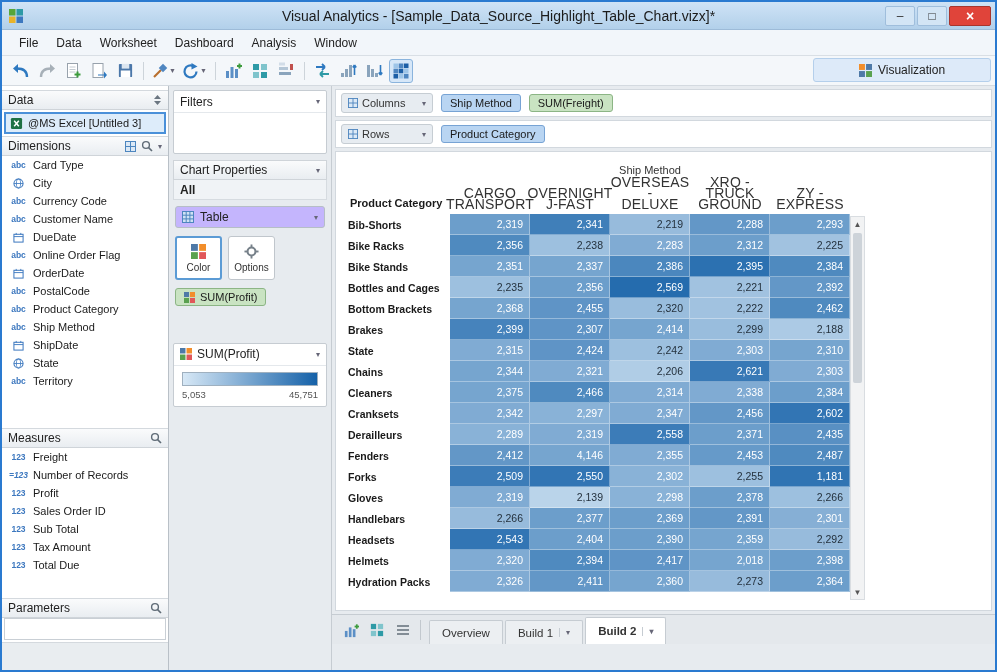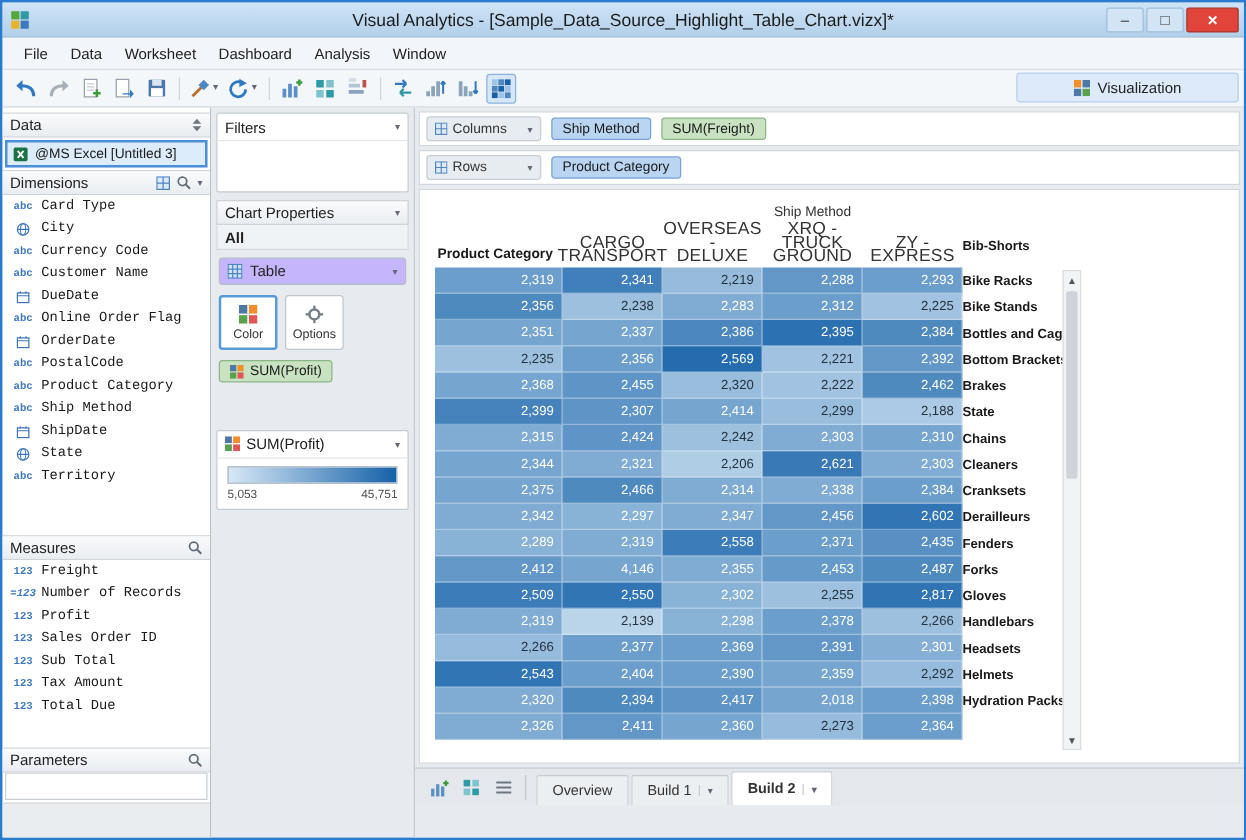--- a/index.html
+++ b/index.html
@@ -27,21 +27,21 @@
     display:flex;align-items:center;justify-content:center;gap:6px;font-size:12px;color:#222;}
   
   .body-row{display:flex;height:584px;}
   
   .left-panel{width:167px;background:#fff;border-right:1px solid #b9c0c7;display:flex;flex-direction:column;padding-top:4px;}
   .section-header{height:20px;flex:none;background:linear-gradient(#fafbfc,#e9edf1);border-top:1px solid #d4d9de;border-bottom:1px solid #cfd4d9;
     display:flex;align-items:center;padding:0 6px;font-size:12px;color:#222;}
   .sh-icons{margin-left:auto;display:flex;align-items:center;gap:5px;}
   .chev{font-size:8px;color:#667;}
   .source-row{margin:2px;height:22px;flex:none;border:2px solid #4a90d9;background:#ddecfa;display:flex;align-items:center;gap:5px;padding:0 4px;font-size:11px;color:#1a1a1a;white-space:nowrap;overflow:hidden;}
-  .field-list{flex:none;font-family:Liberation Mono, monospace;}
+  .field-list{flex:none;}
   .field-row{height:18px;display:flex;align-items:center;gap:5px;padding:0 4px 0 7px;font-size:11px;color:#1a1a1a;white-space:nowrap;}
   .fld-ic{width:19px;flex:none;display:inline-flex;justify-content:center;align-items:center;font-size:8.5px;font-weight:bold;color:#3d78bf;}
   .fld-ic.calc{font-style:italic;}
   .panel-gap{height:38px;flex:none;}
   .mgap{height:24px;flex:none;}
   .params-box{margin:0 2px;border:1px solid #c9cfd5;background:#fff;height:22px;flex:none;}
   .panel-fill{flex:1;background:#e9edf0;border-top:1px solid #d4d9de;margin-top:2px;}
   
   .middle-panel{width:163px;background:#e7ebef;border-right:1px solid #c6ccd2;padding:4px;display:flex;flex-direction:column;}
   .card{background:#fff;border:1px solid #c6ccd2;border-radius:2px;flex:none;}
@@ -529,20 +529,22 @@
         </div>
         <span class="pill dim">Product Category</span>
       </div>
       <div class="viz">
         <div class="hl-table" id="hl-table">
             <div></div>
             <div class="span-header">Ship Method</div>
             <div class="rowfield-header">Product Category</div>
             <div class="col-header">CARGO
 TRANSPORT</div>
+            <div class="col-header">OVERNIGHT
+J-FAST</div>
             <div class="col-header">OVERSEAS -
 DELUXE</div>
             <div class="col-header">XRQ - TRUCK
 GROUND</div>
             <div class="col-header">ZY - EXPRESS</div>
             <div class="row-label">Bib-Shorts</div>
             <div class="hcell" style="background: rgb(108, 158, 203); color: rgb(255, 255, 255);">2,319</div>
             <div class="hcell" style="background: rgb(64, 127, 185); color: rgb(255, 255, 255);">2,341</div>
             <div class="hcell" style="background: rgb(151, 187, 220); color: rgb(36, 49, 61);">2,219</div>
             <div class="hcell" style="background: rgb(99, 151, 199); color: rgb(255, 255, 255);">2,288</div>
@@ -611,21 +613,21 @@
             <div class="hcell" style="background: rgb(99, 151, 199); color: rgb(255, 255, 255);">2,412</div>
             <div class="hcell" style="background: rgb(118, 165, 207); color: rgb(255, 255, 255);">4,146</div>
             <div class="hcell" style="background: rgb(128, 171, 211); color: rgb(255, 255, 255);">2,355</div>
             <div class="hcell" style="background: rgb(102, 154, 201); color: rgb(255, 255, 255);">2,453</div>
             <div class="hcell" style="background: rgb(79, 138, 191); color: rgb(255, 255, 255);">2,487</div>
             <div class="row-label">Forks</div>
             <div class="hcell" style="background: rgb(60, 124, 184); color: rgb(255, 255, 255);">2,509</div>
             <div class="hcell" style="background: rgb(50, 117, 180); color: rgb(255, 255, 255);">2,550</div>
             <div class="hcell" style="background: rgb(137, 178, 215); color: rgb(255, 255, 255);">2,302</div>
             <div class="hcell" style="background: rgb(157, 192, 223); color: rgb(36, 49, 61);">2,255</div>
-            <div class="hcell" style="background: rgb(48, 116, 179); color: rgb(255, 255, 255);">2,817</div>
+            <div class="hcell" style="background: rgb(48, 116, 179); color: rgb(255, 255, 255);">1,181</div>
             <div class="row-label">Gloves</div>
             <div class="hcell" style="background: rgb(128, 171, 211); color: rgb(255, 255, 255);">2,319</div>
             <div class="hcell" style="background: rgb(186, 212, 234); color: rgb(36, 49, 61);">2,139</div>
             <div class="hcell" style="background: rgb(137, 178, 215); color: rgb(255, 255, 255);">2,298</div>
             <div class="hcell" style="background: rgb(108, 158, 203); color: rgb(255, 255, 255);">2,378</div>
             <div class="hcell" style="background: rgb(157, 192, 223); color: rgb(36, 49, 61);">2,266</div>
             <div class="row-label">Handlebars</div>
             <div class="hcell" style="background: rgb(151, 187, 220); color: rgb(36, 49, 61);">2,266</div>
             <div class="hcell" style="background: rgb(108, 158, 203); color: rgb(255, 255, 255);">2,377</div>
             <div class="hcell" style="background: rgb(108, 158, 203); color: rgb(255, 255, 255);">2,369</div>

